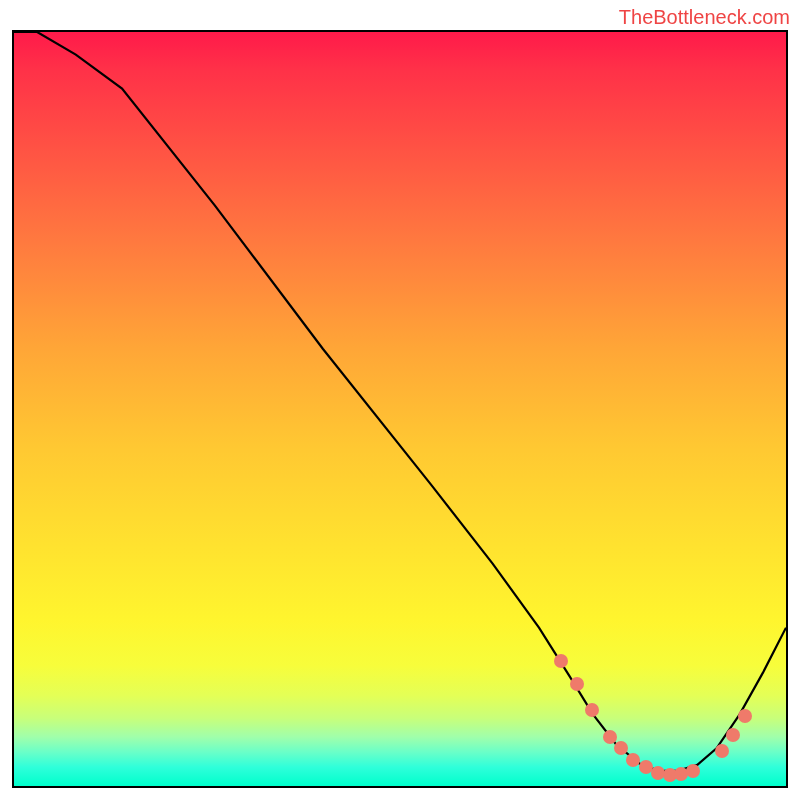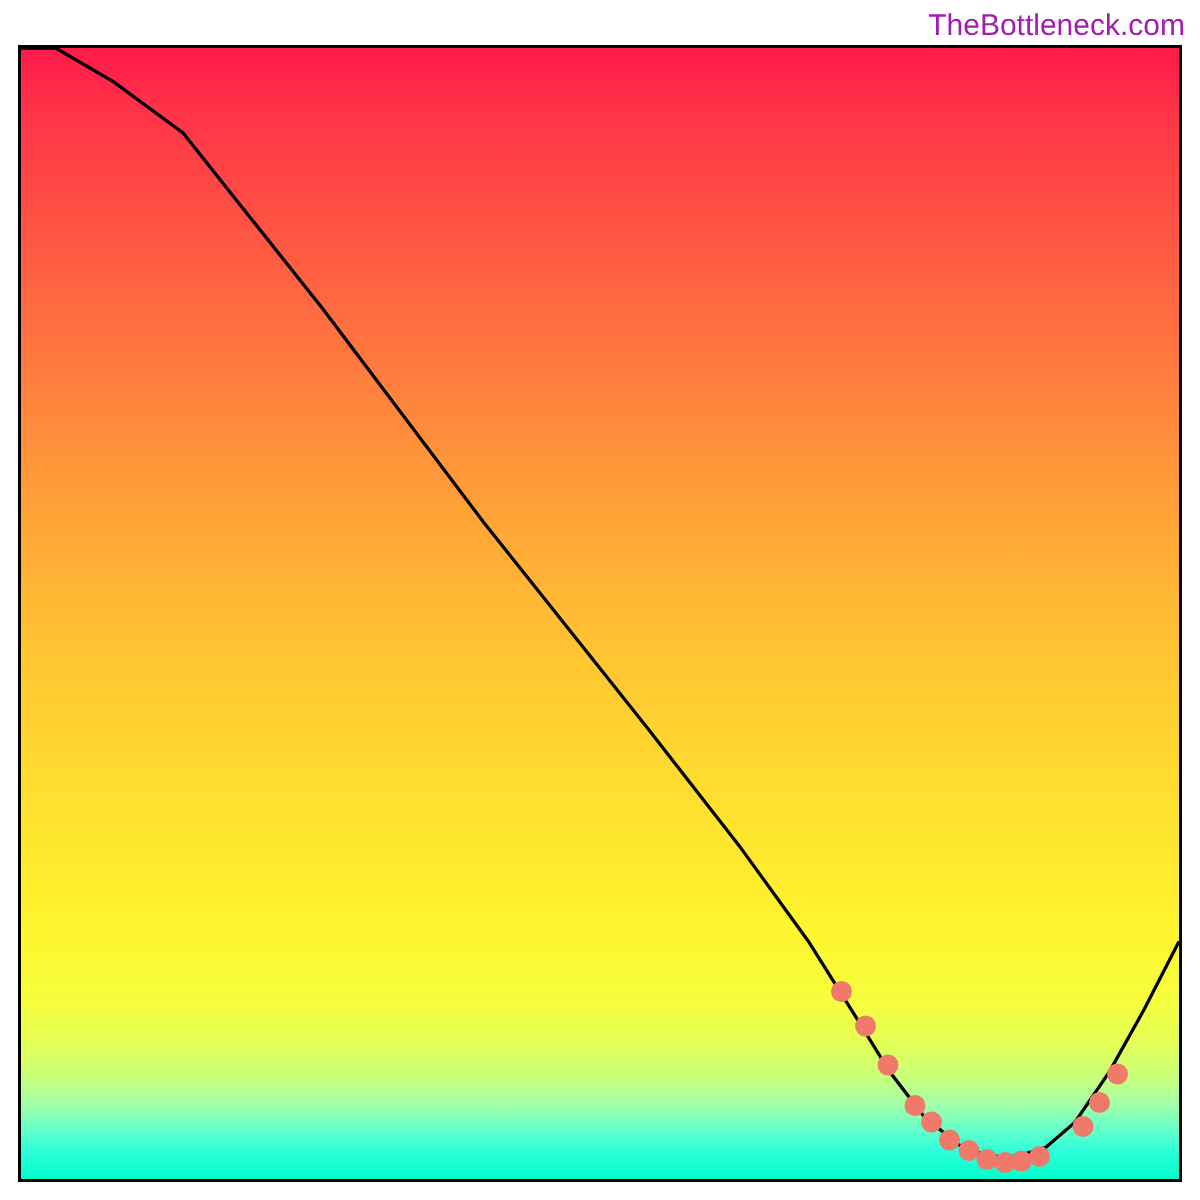--- a/index.html
+++ b/index.html
@@ -9,21 +9,21 @@
     background: #ffffff;
     position: relative;
     font-family: Arial, sans-serif;
     overflow: hidden;
   }
   .watermark {
     position: absolute;
     top: 6px;
     right: 10px;
     font-size: 20px;
-    color: #a21caf;
+    color: #ef4444;
     font-weight: 500;
     z-index: 10;
   }
   .chart-area {
     position: absolute;
     top: 30px;
     left: 12px;
     width: 776px;
     height: 758px;
     border: 2px solid #000000;

